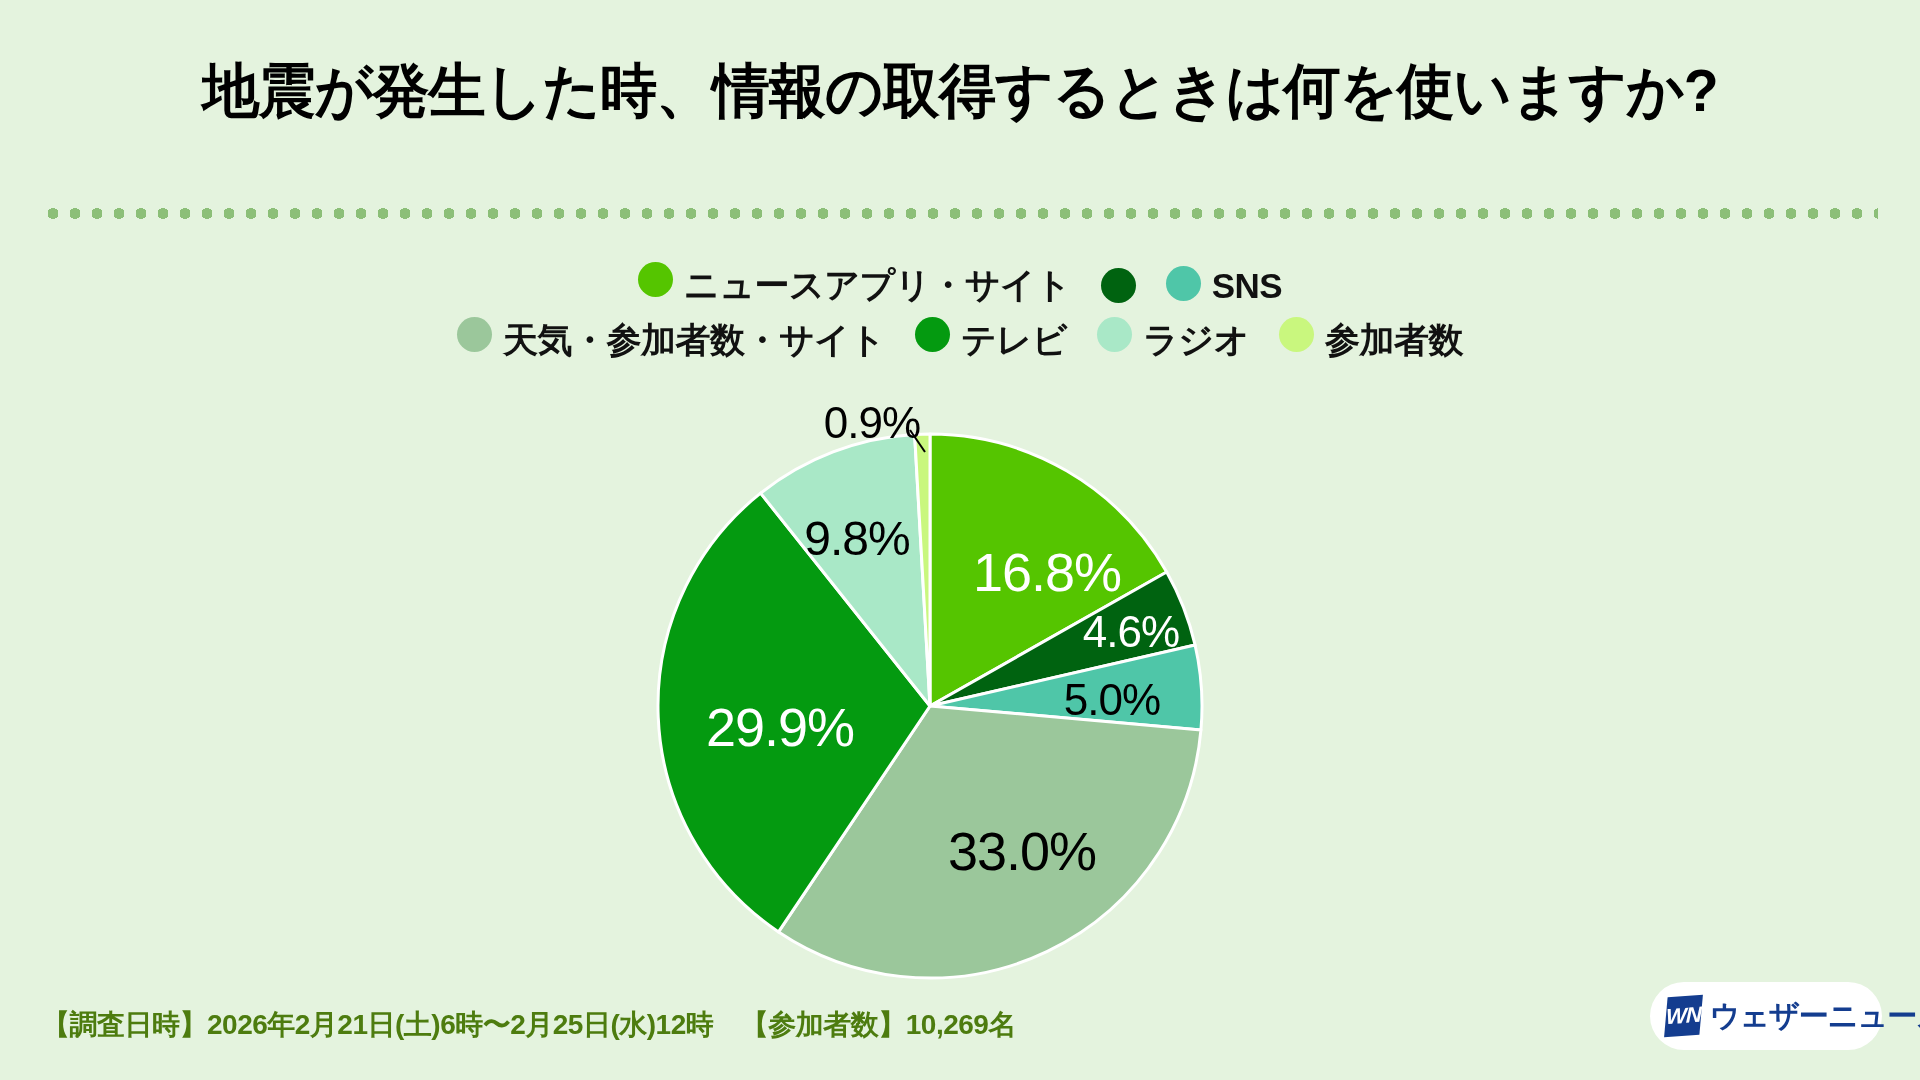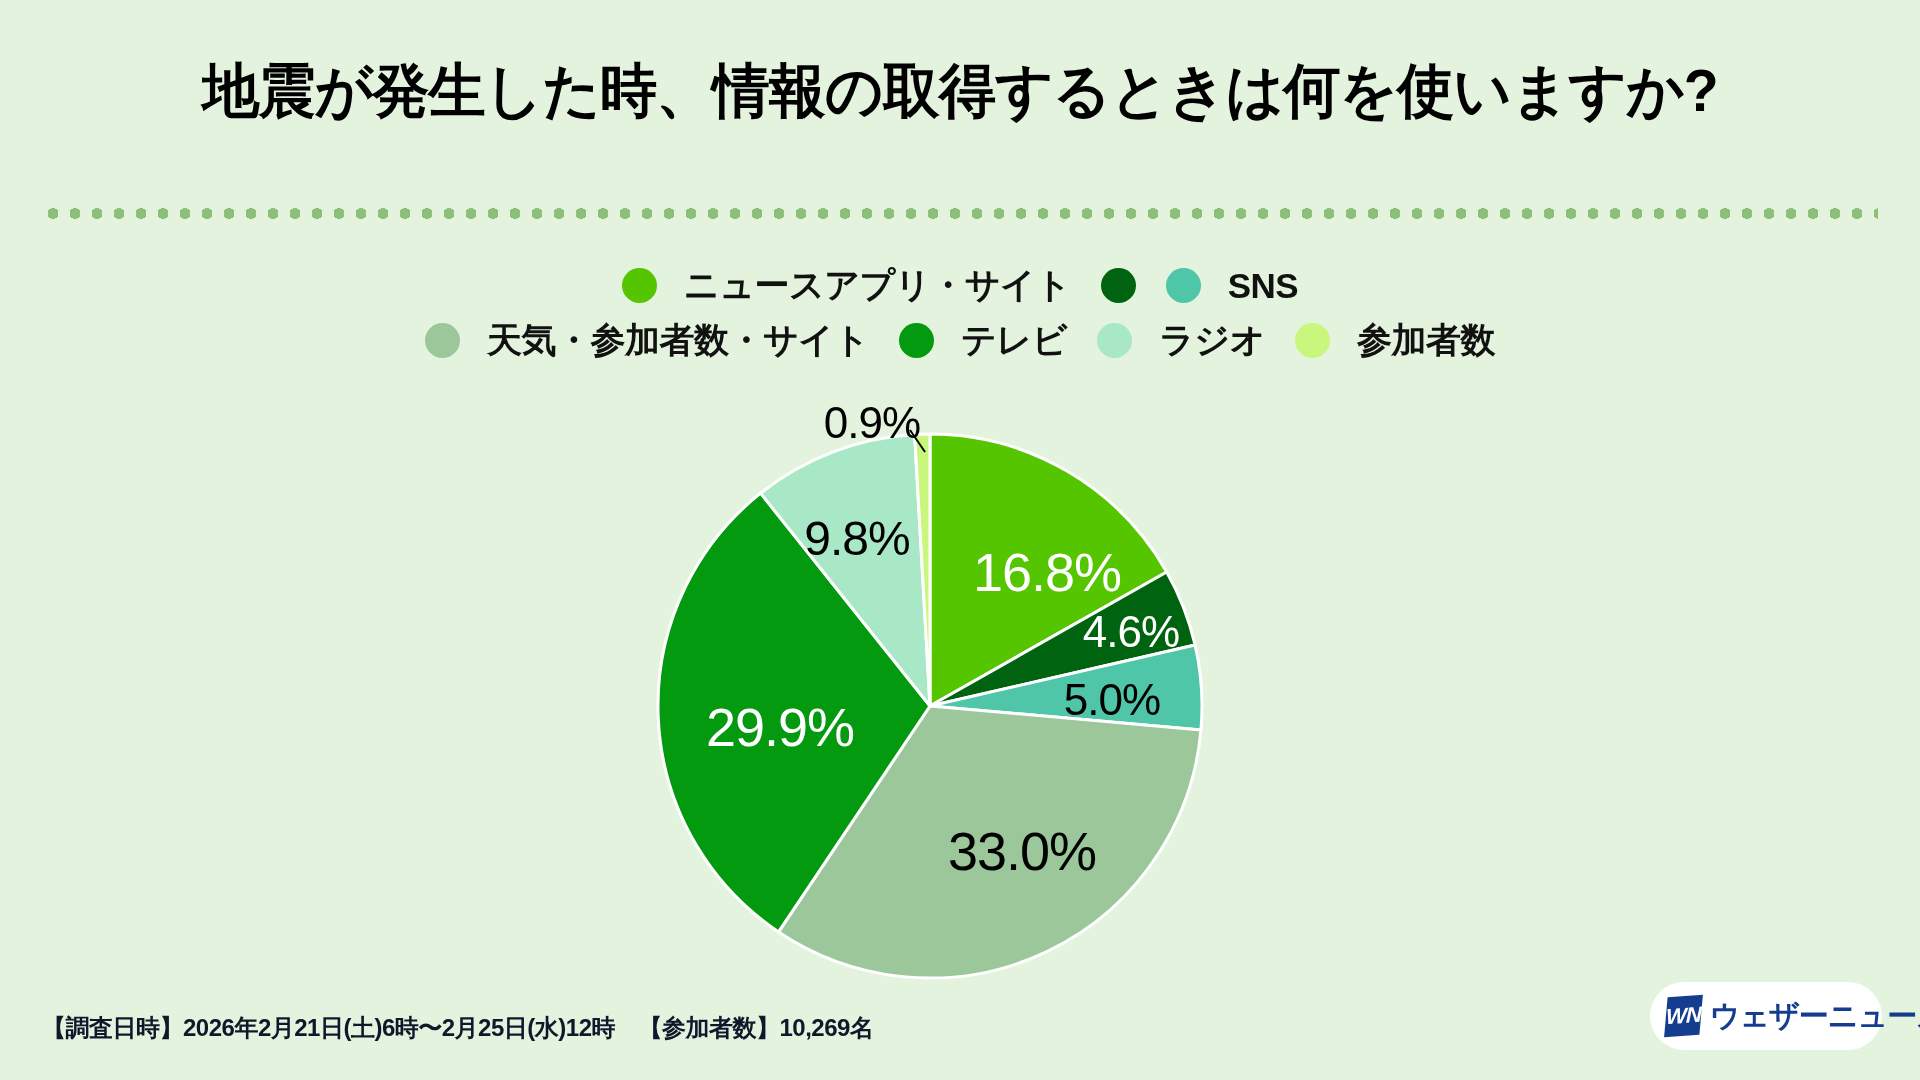--- a/index.html
+++ b/index.html
@@ -42,22 +42,21 @@
   }
   .legend-row {
     display:flex;
     justify-content:center;
     align-items:center;
     gap:30px;
     margin-bottom:8px;
   }
   .legend-item {
     display:flex;
-    align-items:center;
-    gap:27px;
+    gap:11px;
   }
   .legend-dot {
     width:35px; height:35px;
     border-radius:50%;
     flex:0 0 auto;
   }
   .legend-label {
     font-size:35px;
     font-weight:bold;
     color:#111;
@@ -71,23 +70,23 @@
     left:0; top:0; width:1920px; height:1080px;
     pointer-events:none;
   }
   #pie-svg { position:absolute; left:0; top:0; }
 
   
   #footer-note {
     position:absolute;
     left:42px;
     bottom:36px;
-    font-size:24px;
+    font-size:28px;
     font-weight:bold;
-    color:#0f172a;
+    color:#4d7c0f;
     white-space:nowrap;
     letter-spacing:-0.5px;
     text-align:right;
   }
 
   
   #logo {
     position:absolute;
     right:38px;
     bottom:30px;

